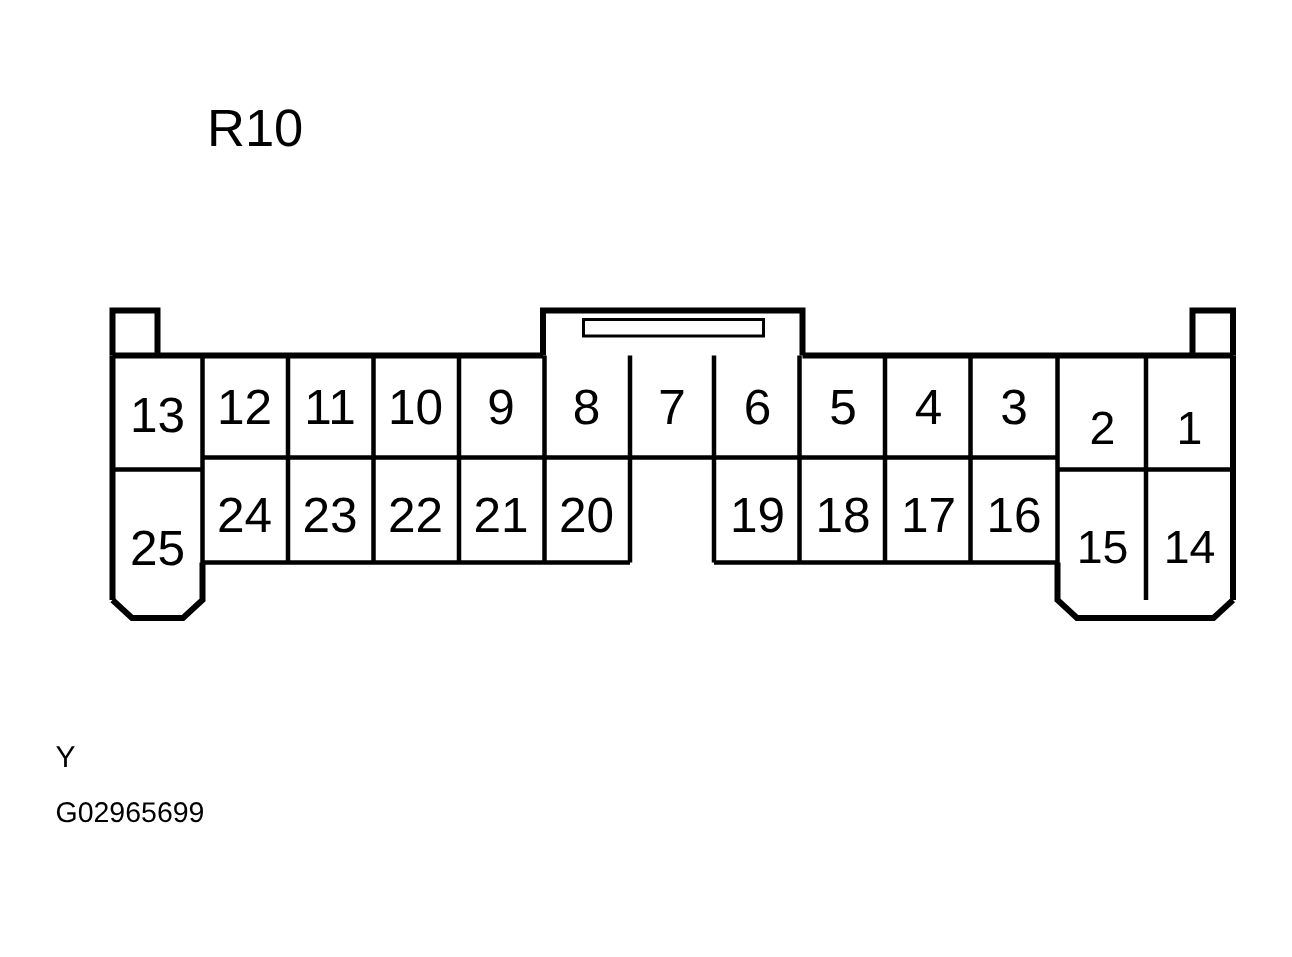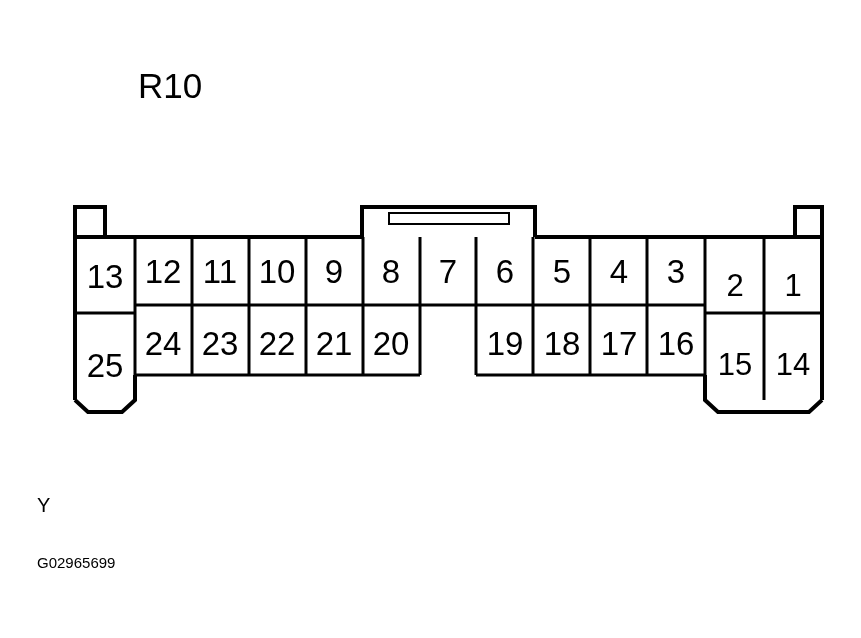--- a/index.html
+++ b/index.html
@@ -49,22 +49,22 @@
   .footer-code {
     position: absolute;
     left: 37px;
     top: 494px;
     font-size: 20px;
     white-space: nowrap;
   }
   .footer-id {
     position: absolute;
     left: 37px;
-    top: 554px;
-    font-size: 15px;
+    top: 532px;
+    font-size: 19px;
     white-space: nowrap;
   }
 
   
   .connector-svg {
     position: absolute;
     left: 0;
     top: 0;
     width: 861px;
     height: 638px;

